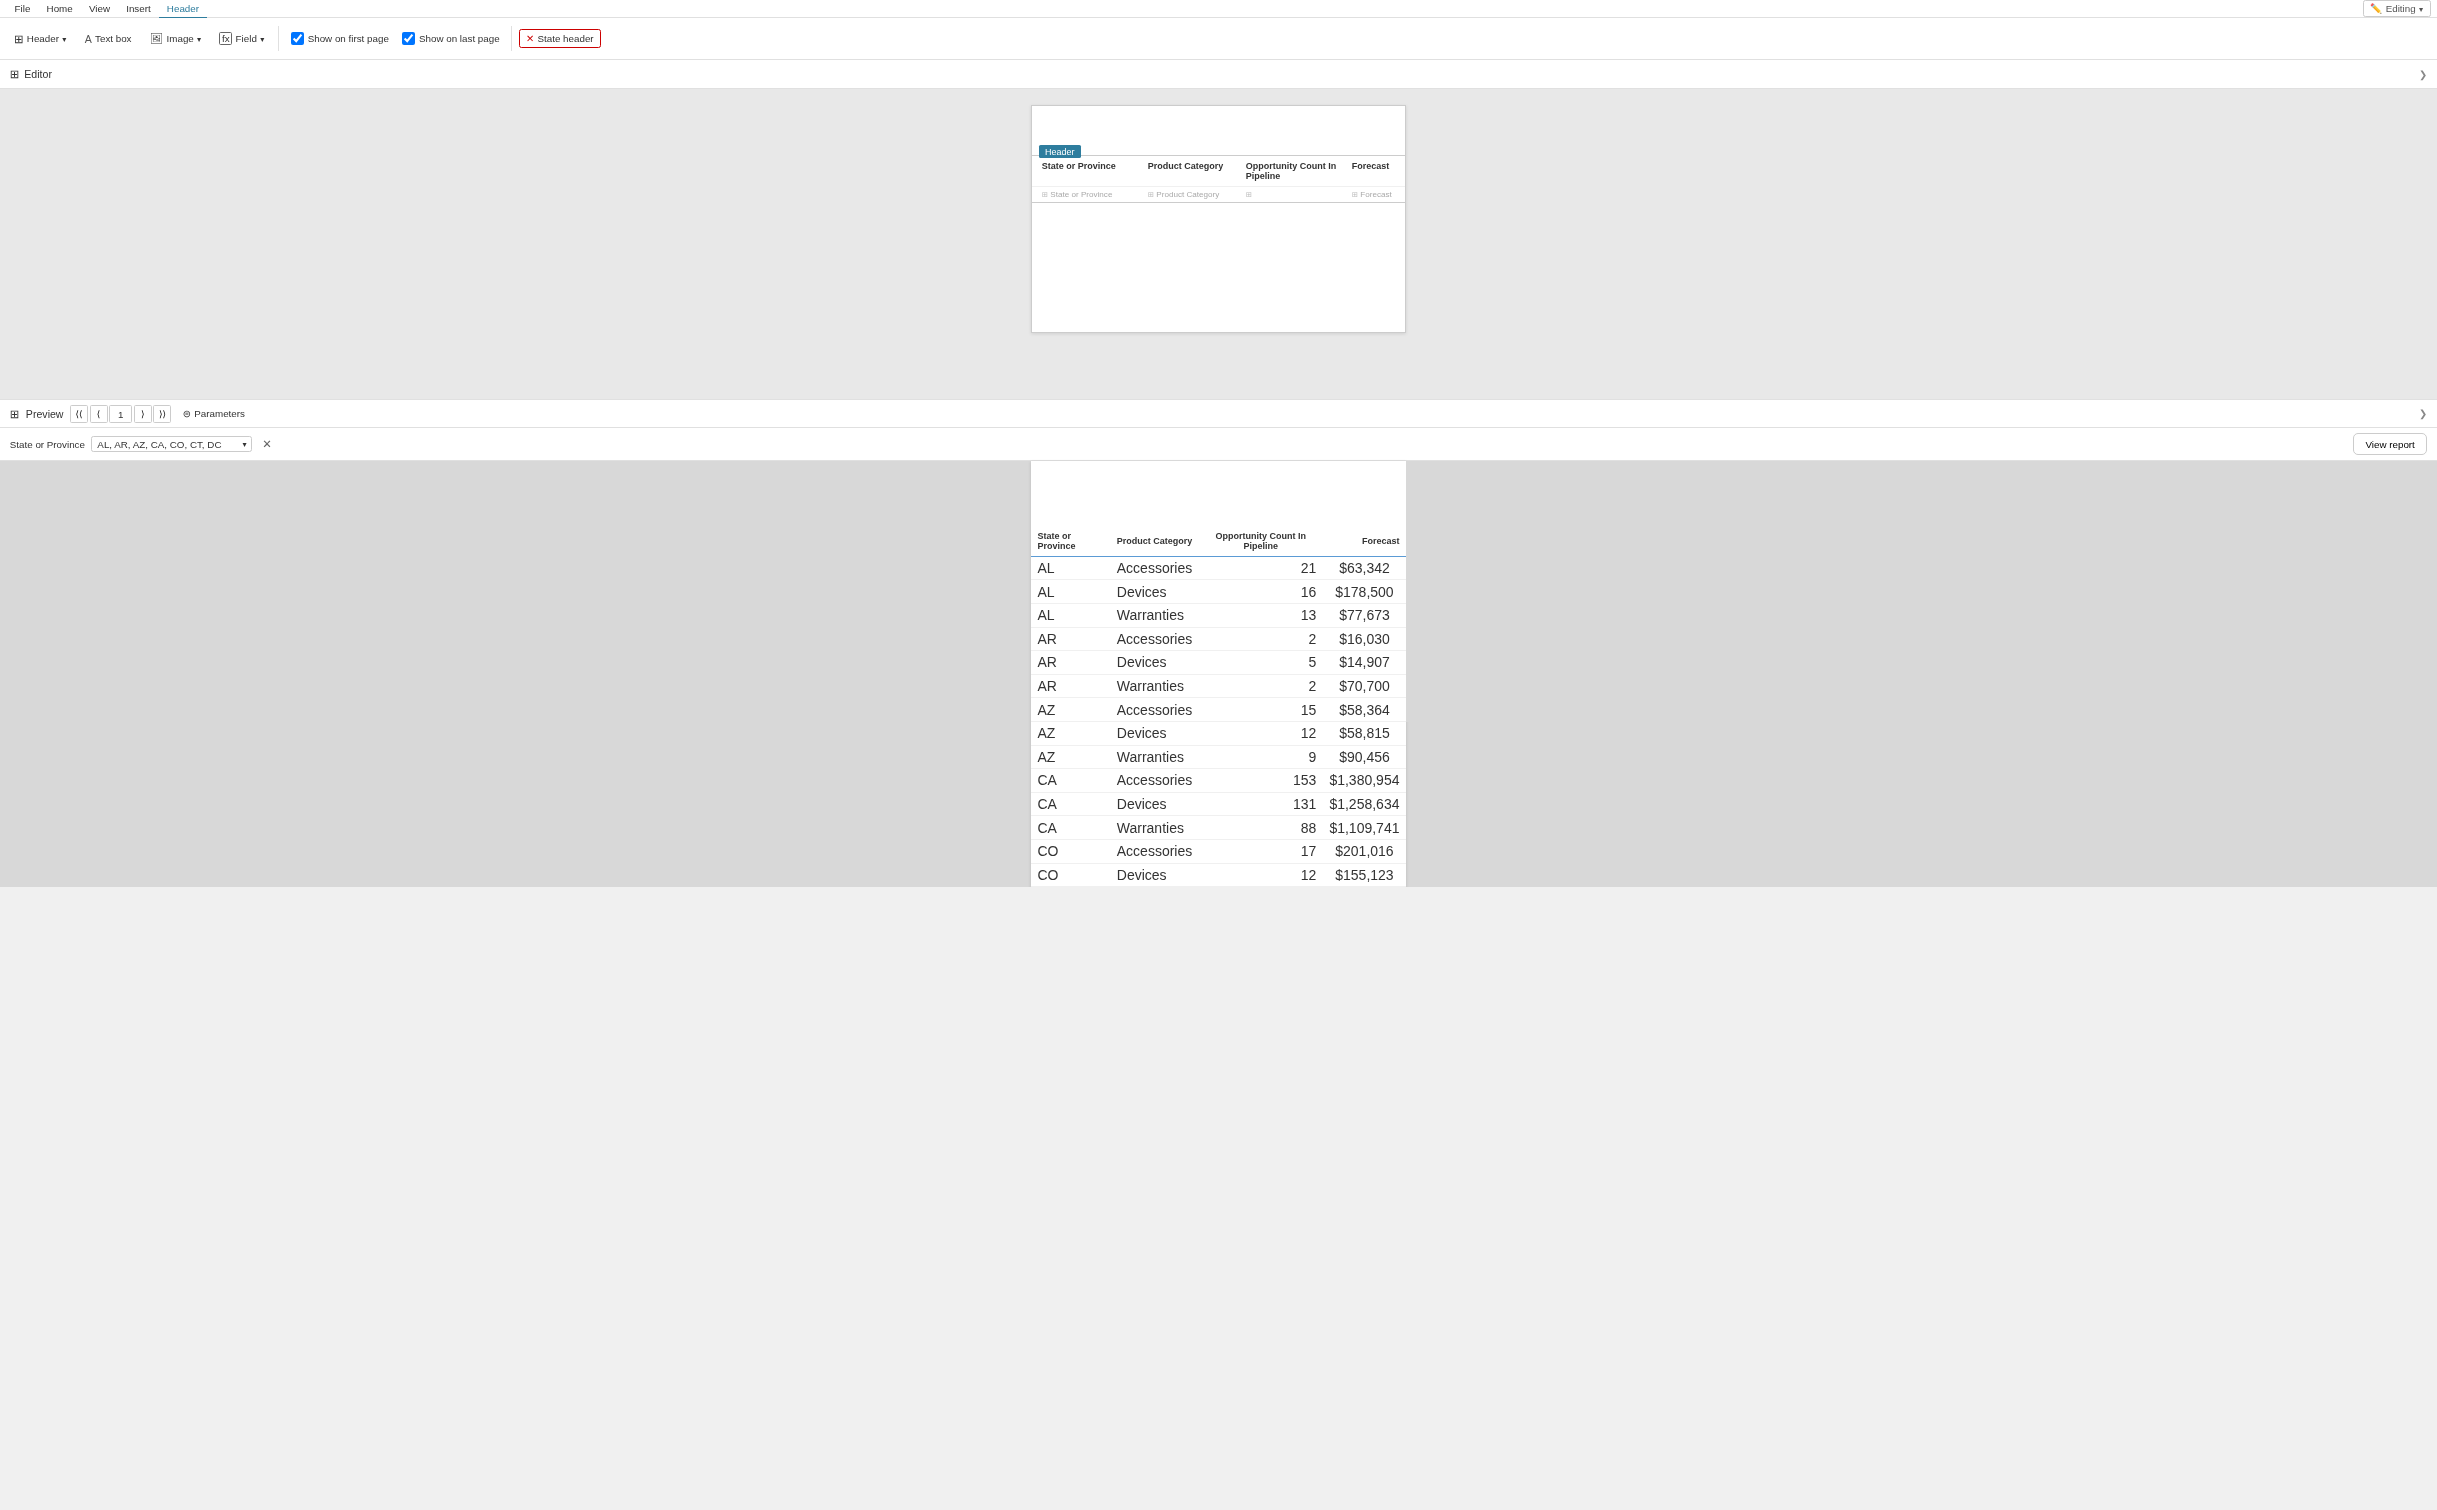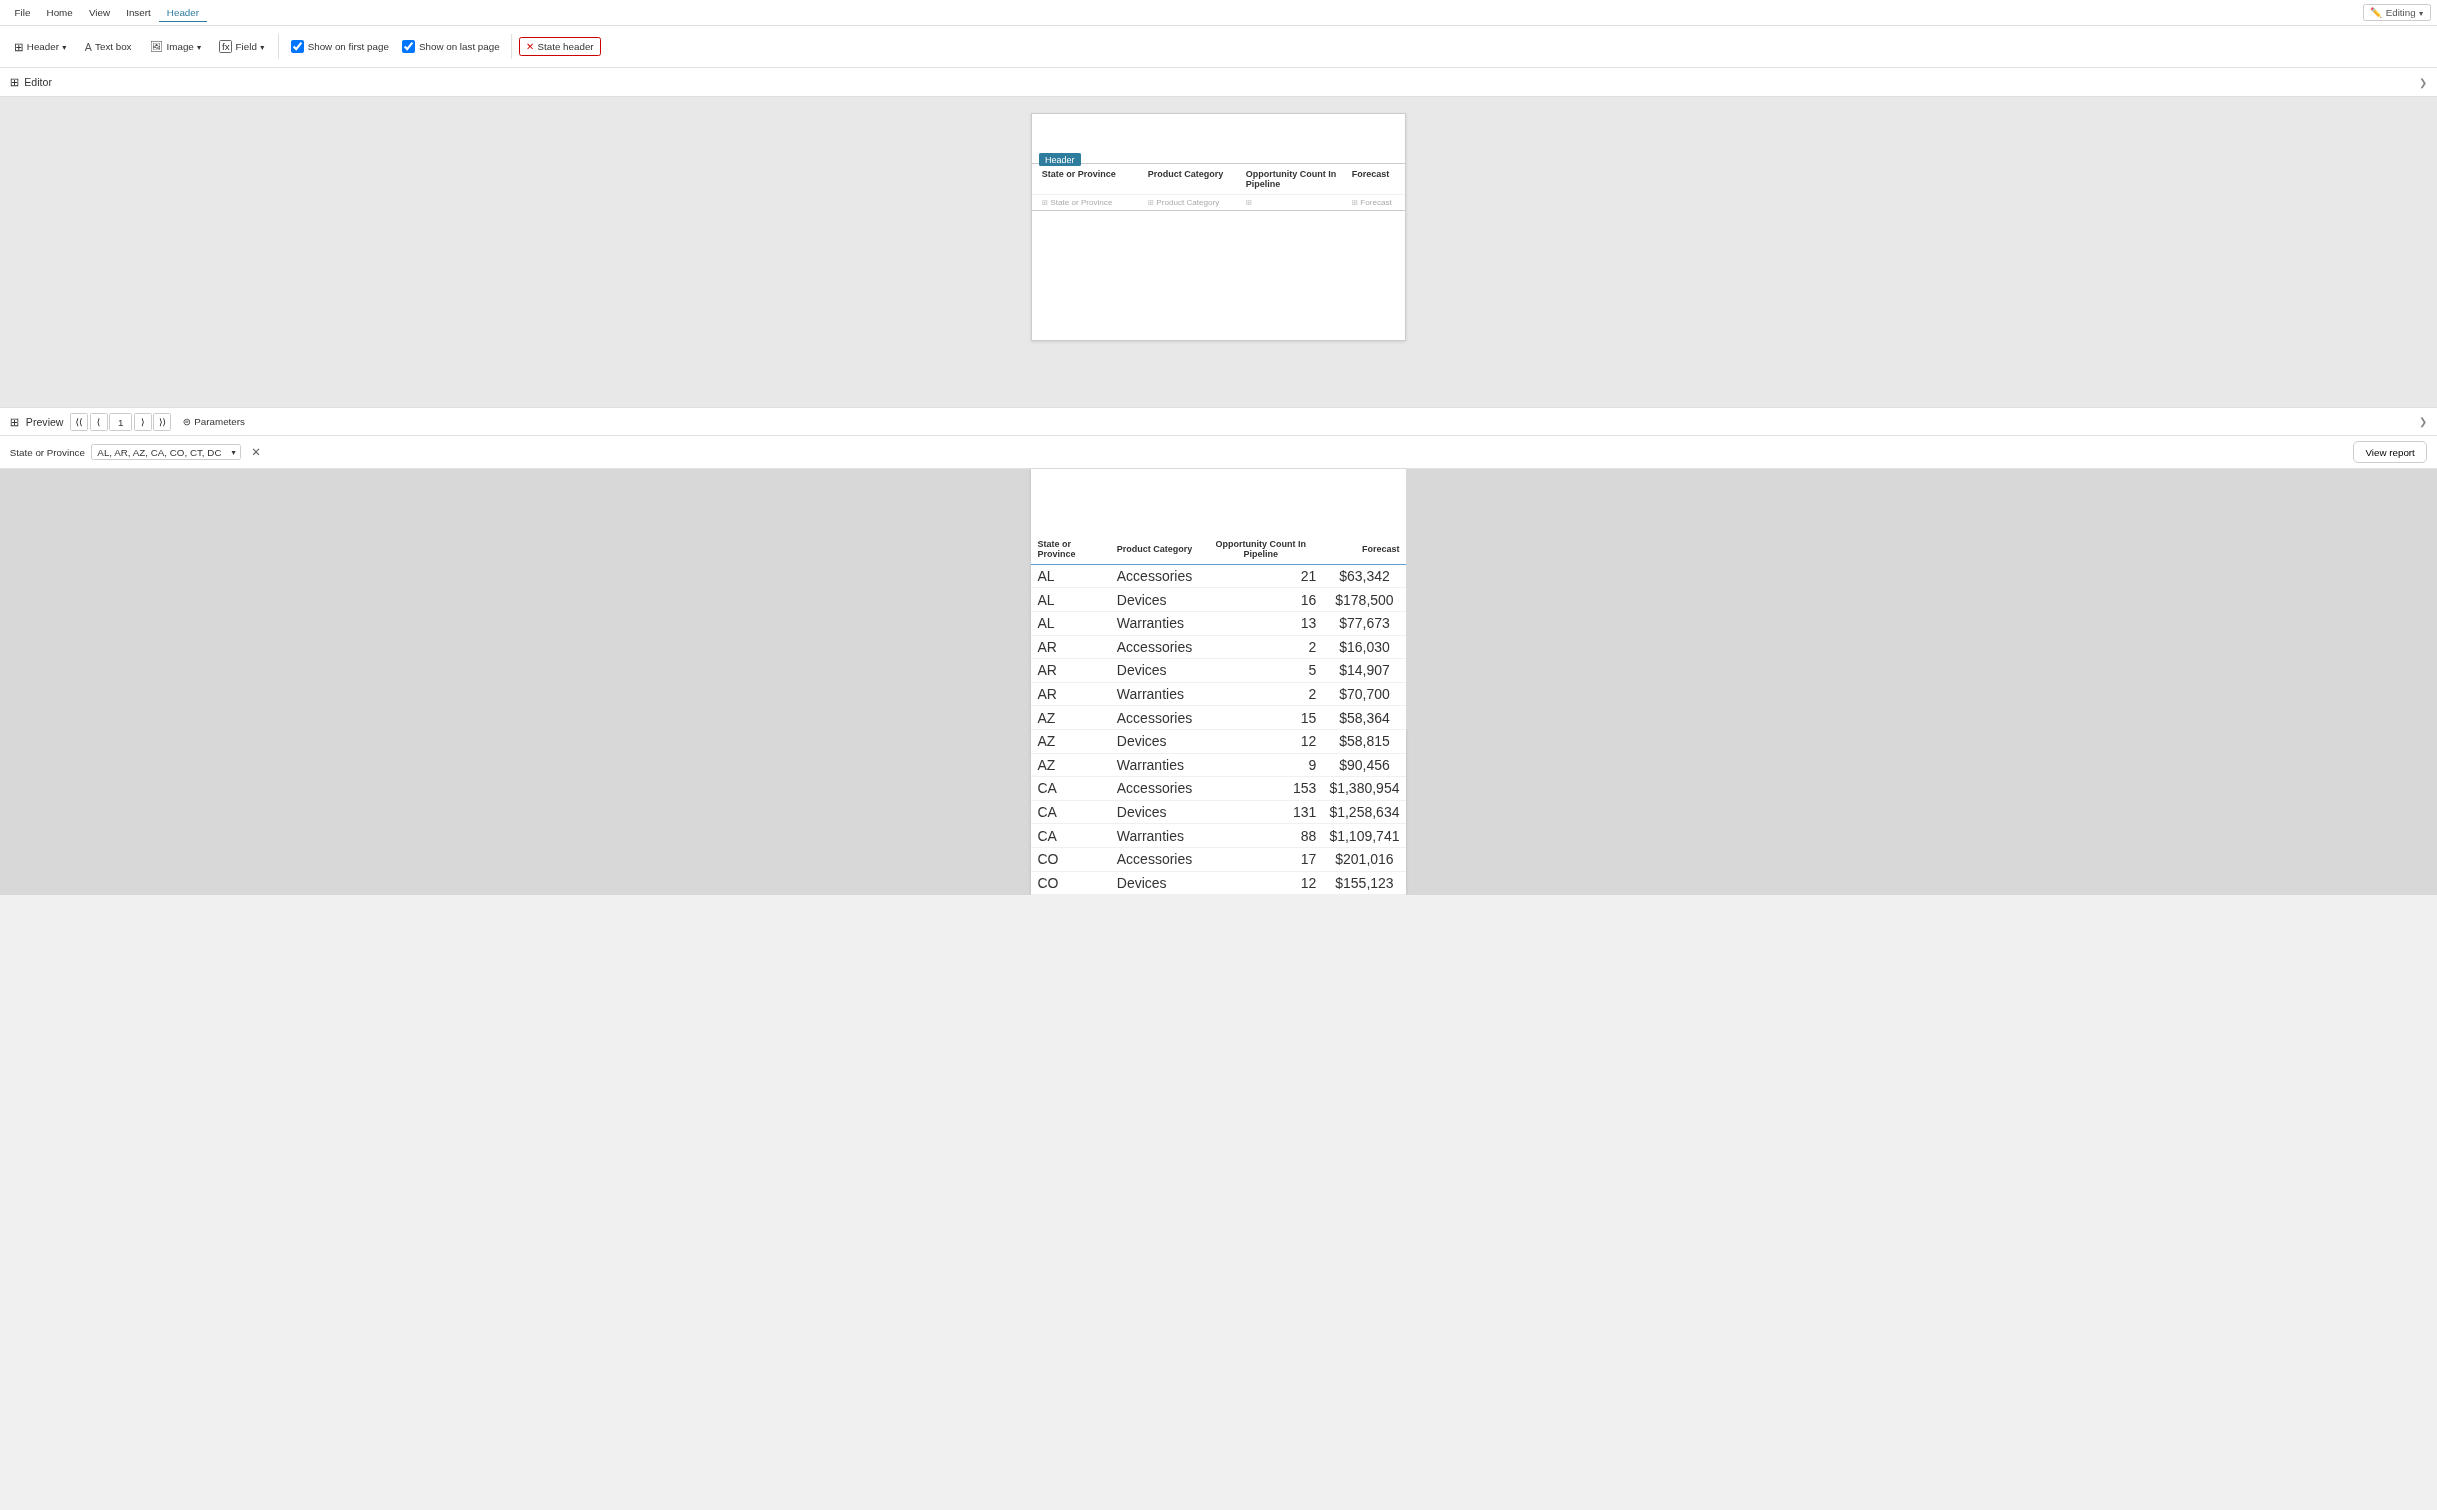--- a/index.html
+++ b/index.html
@@ -5,21 +5,21 @@
     * { box-sizing: border-box; margin: 0; padding: 0; }
     body { font-family: 'Segoe UI', Arial, sans-serif; font-size: 10.6px; background: #f0f0f0; color: #333; overflow-x: hidden; }
 
     
     .menu-bar {
       display: flex;
       align-items: center;
       background: #fff;
       border-bottom: 0.8px solid #e0e0e0;
       padding: 0 6.5px;
-      height: 26px;
+      height: 18px;
     }
     .menu-item {
       padding: 3.3px 8.1px;
       cursor: pointer;
       font-size: 9.8px;
       color: #333;
     }
 
     
     .ribbon {
@@ -226,21 +226,21 @@
       font-size: 9.8px;
       font-weight: 500;
     }
     .params-value {
       display: flex;
       align-items: center;
       border: 0.8px solid #ccc;
       border-radius: 2.4px;
       padding: 1.6px 4.9px;
       font-size: 9.8px;
-      gap: 10px;
+      gap: 21px;
       background: #fff;
       cursor: pointer;
     }
     .params-clear {
       cursor: pointer;
       font-size: 11.4px;
       color: #666;
       padding: 0 3.3px;
     }
     .view-report-btn {

